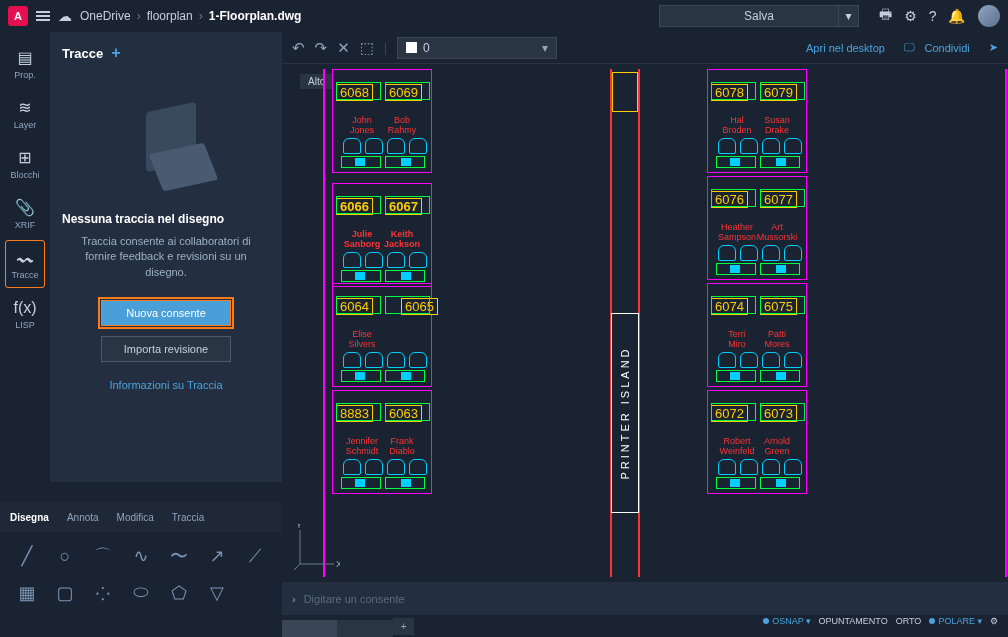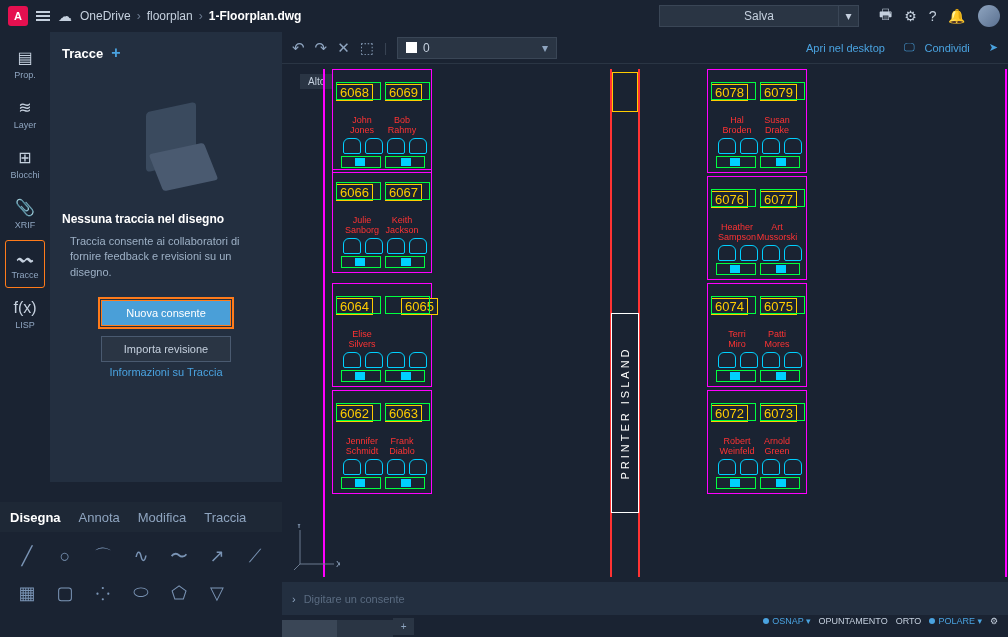--- a/index.html
+++ b/index.html
@@ -28,27 +28,27 @@
 .rail-ico { width:20px; height:18px; display:flex; align-items:center; justify-content:center; font-size:16px; color:#c5d0de; }
 
 
 .panel { position:absolute; left:50px; top:32px; width:232px; bottom:155px; background:#232f40; padding:12px; }
 .panel-head { display:flex; align-items:center; gap:8px; font-size:13px; font-weight:bold; color:#fff; }
 .panel-head .plus { color:#4aa3e0; font-size:16px; cursor:pointer; }
 .illus { margin:40px auto 20px; width:90px; height:90px; position:relative; }
 .illus .box1 { position:absolute; width:50px; height:60px; left:25px; top:5px; background:#3a4a5e; transform:skewY(-12deg); border-radius:4px; }
 .illus .box2 { position:absolute; width:55px; height:40px; left:35px; top:45px; background:#4a5a70; transform:skewY(-12deg) skewX(20deg); border-radius:3px; }
 .panel-h2 { text-align:left; font-weight:bold; font-size:12px; color:#fff; margin-bottom:8px; }
-.panel-p { font-size:11px; color:#9db0c5; line-height:1.4; margin-bottom:20px; padding:0 8px; }
+.panel-p { text-align:center; font-size:11px; color:#9db0c5; line-height:1.4; margin-bottom:20px; padding:0 8px; }
 .btn-prim { display:block; margin:0 auto 10px; width:130px; height:26px; background:#4a9fd8; border:1px solid #ff7b1a; color:#fff; font-size:11px; cursor:pointer; outline:2px solid #ff7b1a; outline-offset:1px; }
-.btn-sec { display:block; margin:0 auto 4px; width:130px; height:26px; background:#2a3544; border:1px solid #4a5a70; color:#c5d0de; font-size:11px; cursor:pointer; }
+.btn-sec { display:block; margin:0 auto 17px; width:130px; height:26px; background:#2a3544; border:1px solid #4a5a70; color:#c5d0de; font-size:11px; cursor:pointer; }
 .panel-link { display:block; text-align:center; color:#4aa3e0; font-size:11px; cursor:pointer; }
 
 
-.tool-tabs { position:absolute; left:0; width:282px; bottom:105px; height:30px; background:#1e2836; display:flex; align-items:center; padding:0 10px; gap:18px; font-size:13px; }
+.tool-tabs { position:absolute; left:0; width:282px; bottom:105px; height:30px; background:#1e2836; display:flex; align-items:center; padding:0 10px; gap:18px; font-size:10px; }
 .tool-tabs span { cursor:pointer; color:#8fa5c0; }
 .tool-tabs span.act { color:#fff; font-weight:bold; }
 .palette { position:absolute; left:0; bottom:20px; width:282px; height:85px; background:#1a2332; display:grid; grid-template-columns:repeat(7,1fr); padding:8px 10px; gap:4px; }
 .palette .tool { display:flex; align-items:center; justify-content:center; color:#7a94b5; font-size:18px; cursor:pointer; }
 
 
 .canvas-bar { position:absolute; left:282px; right:0; top:32px; height:32px; background:#1a2332; display:flex; align-items:center; padding:0 10px; gap:10px; border-bottom:1px solid #2a3544; }
 .cb-ico { color:#8fa5c0; font-size:15px; cursor:pointer; }
 .layer-sel { display:flex; align-items:center; gap:6px; background:#2a3544; border:1px solid #3a4656; height:22px; padding:0 8px; min-width:160px; }
 .sq0 { width:11px; height:11px; background:#fff; }
@@ -230,21 +230,21 @@
         <div class="nm r">Bob<br>Rahmy</div>
         <div class="chair" style="left:10px"></div>
         <div class="chair" style="left:32px"></div>
         <div class="chair" style="left:54px"></div>
         <div class="chair" style="left:76px"></div>
         <div class="desk"></div>
         <div class="desk desk2"></div>
         <div class="mon" style="left:22px"></div>
         <div class="mon" style="left:68px"></div>
       </div>
-      <div class="bay" style="left: 5px; top: 100px;">
+      <div class="bay" style="left: 5px; top: 114px; font-weight: bold;">
         <div class="room">6066</div>
         <div class="room" style="left:52px">6067</div>
         <div class="sub" style="left:3px"></div>
         <div class="sub" style="left:52px"></div>
         <div class="nm l">Julie<br>Sanborg</div>
         <div class="nm r">Keith<br>Jackson</div>
         <div class="chair" style="left:10px"></div>
         <div class="chair" style="left:32px"></div>
         <div class="chair" style="left:54px"></div>
         <div class="chair" style="left:76px"></div>
@@ -263,21 +263,21 @@
         <div class="chair" style="left:10px"></div>
         <div class="chair" style="left:32px"></div>
         <div class="chair" style="left:54px"></div>
         <div class="chair" style="left:76px"></div>
         <div class="desk"></div>
         <div class="desk desk2"></div>
         <div class="mon" style="left:22px"></div>
         <div class="mon" style="left:68px"></div>
       </div>
       <div class="bay" style="left: 5px; top: 321px;">
-        <div class="room">6062</div>
+        <div class="room">8883</div>
         <div class="room" style="left:52px">6063</div>
         <div class="sub" style="left:3px"></div>
         <div class="sub" style="left:52px"></div>
         <div class="nm l">Jennifer<br>Schmidt</div>
         <div class="nm r">Frank<br>Diablo</div>
         <div class="chair" style="left:10px"></div>
         <div class="chair" style="left:32px"></div>
         <div class="chair" style="left:54px"></div>
         <div class="chair" style="left:76px"></div>
         <div class="desk"></div>

